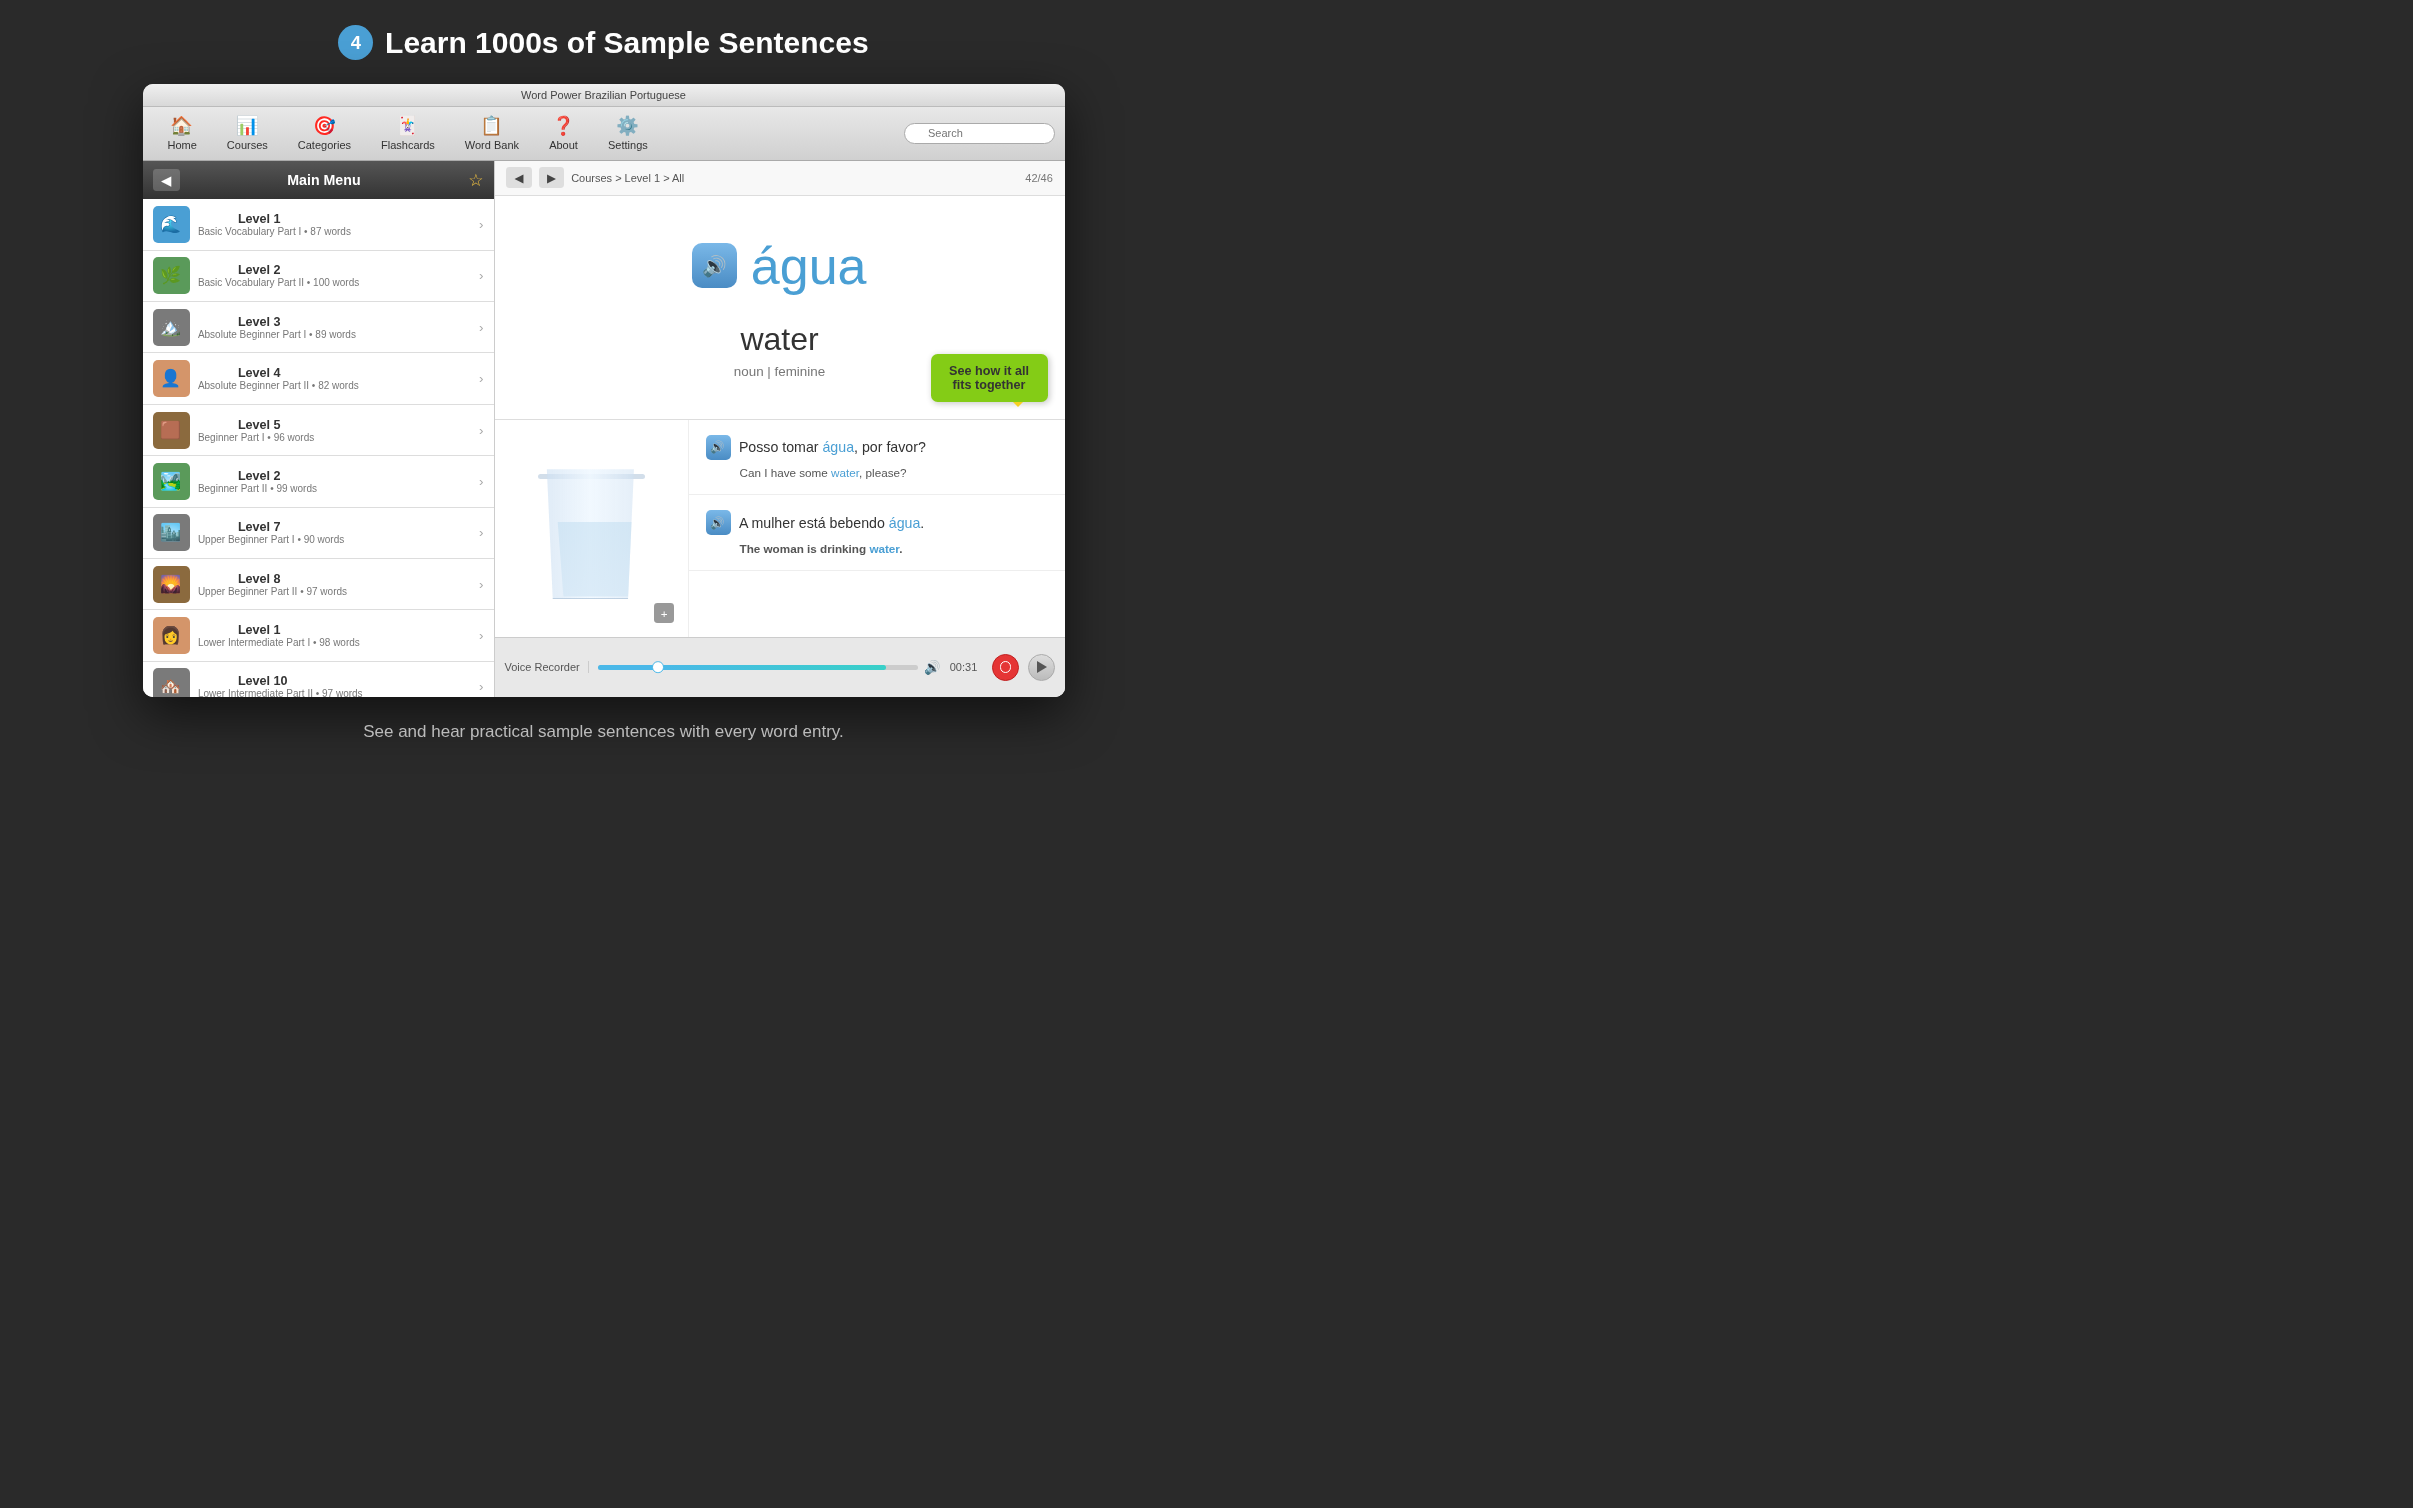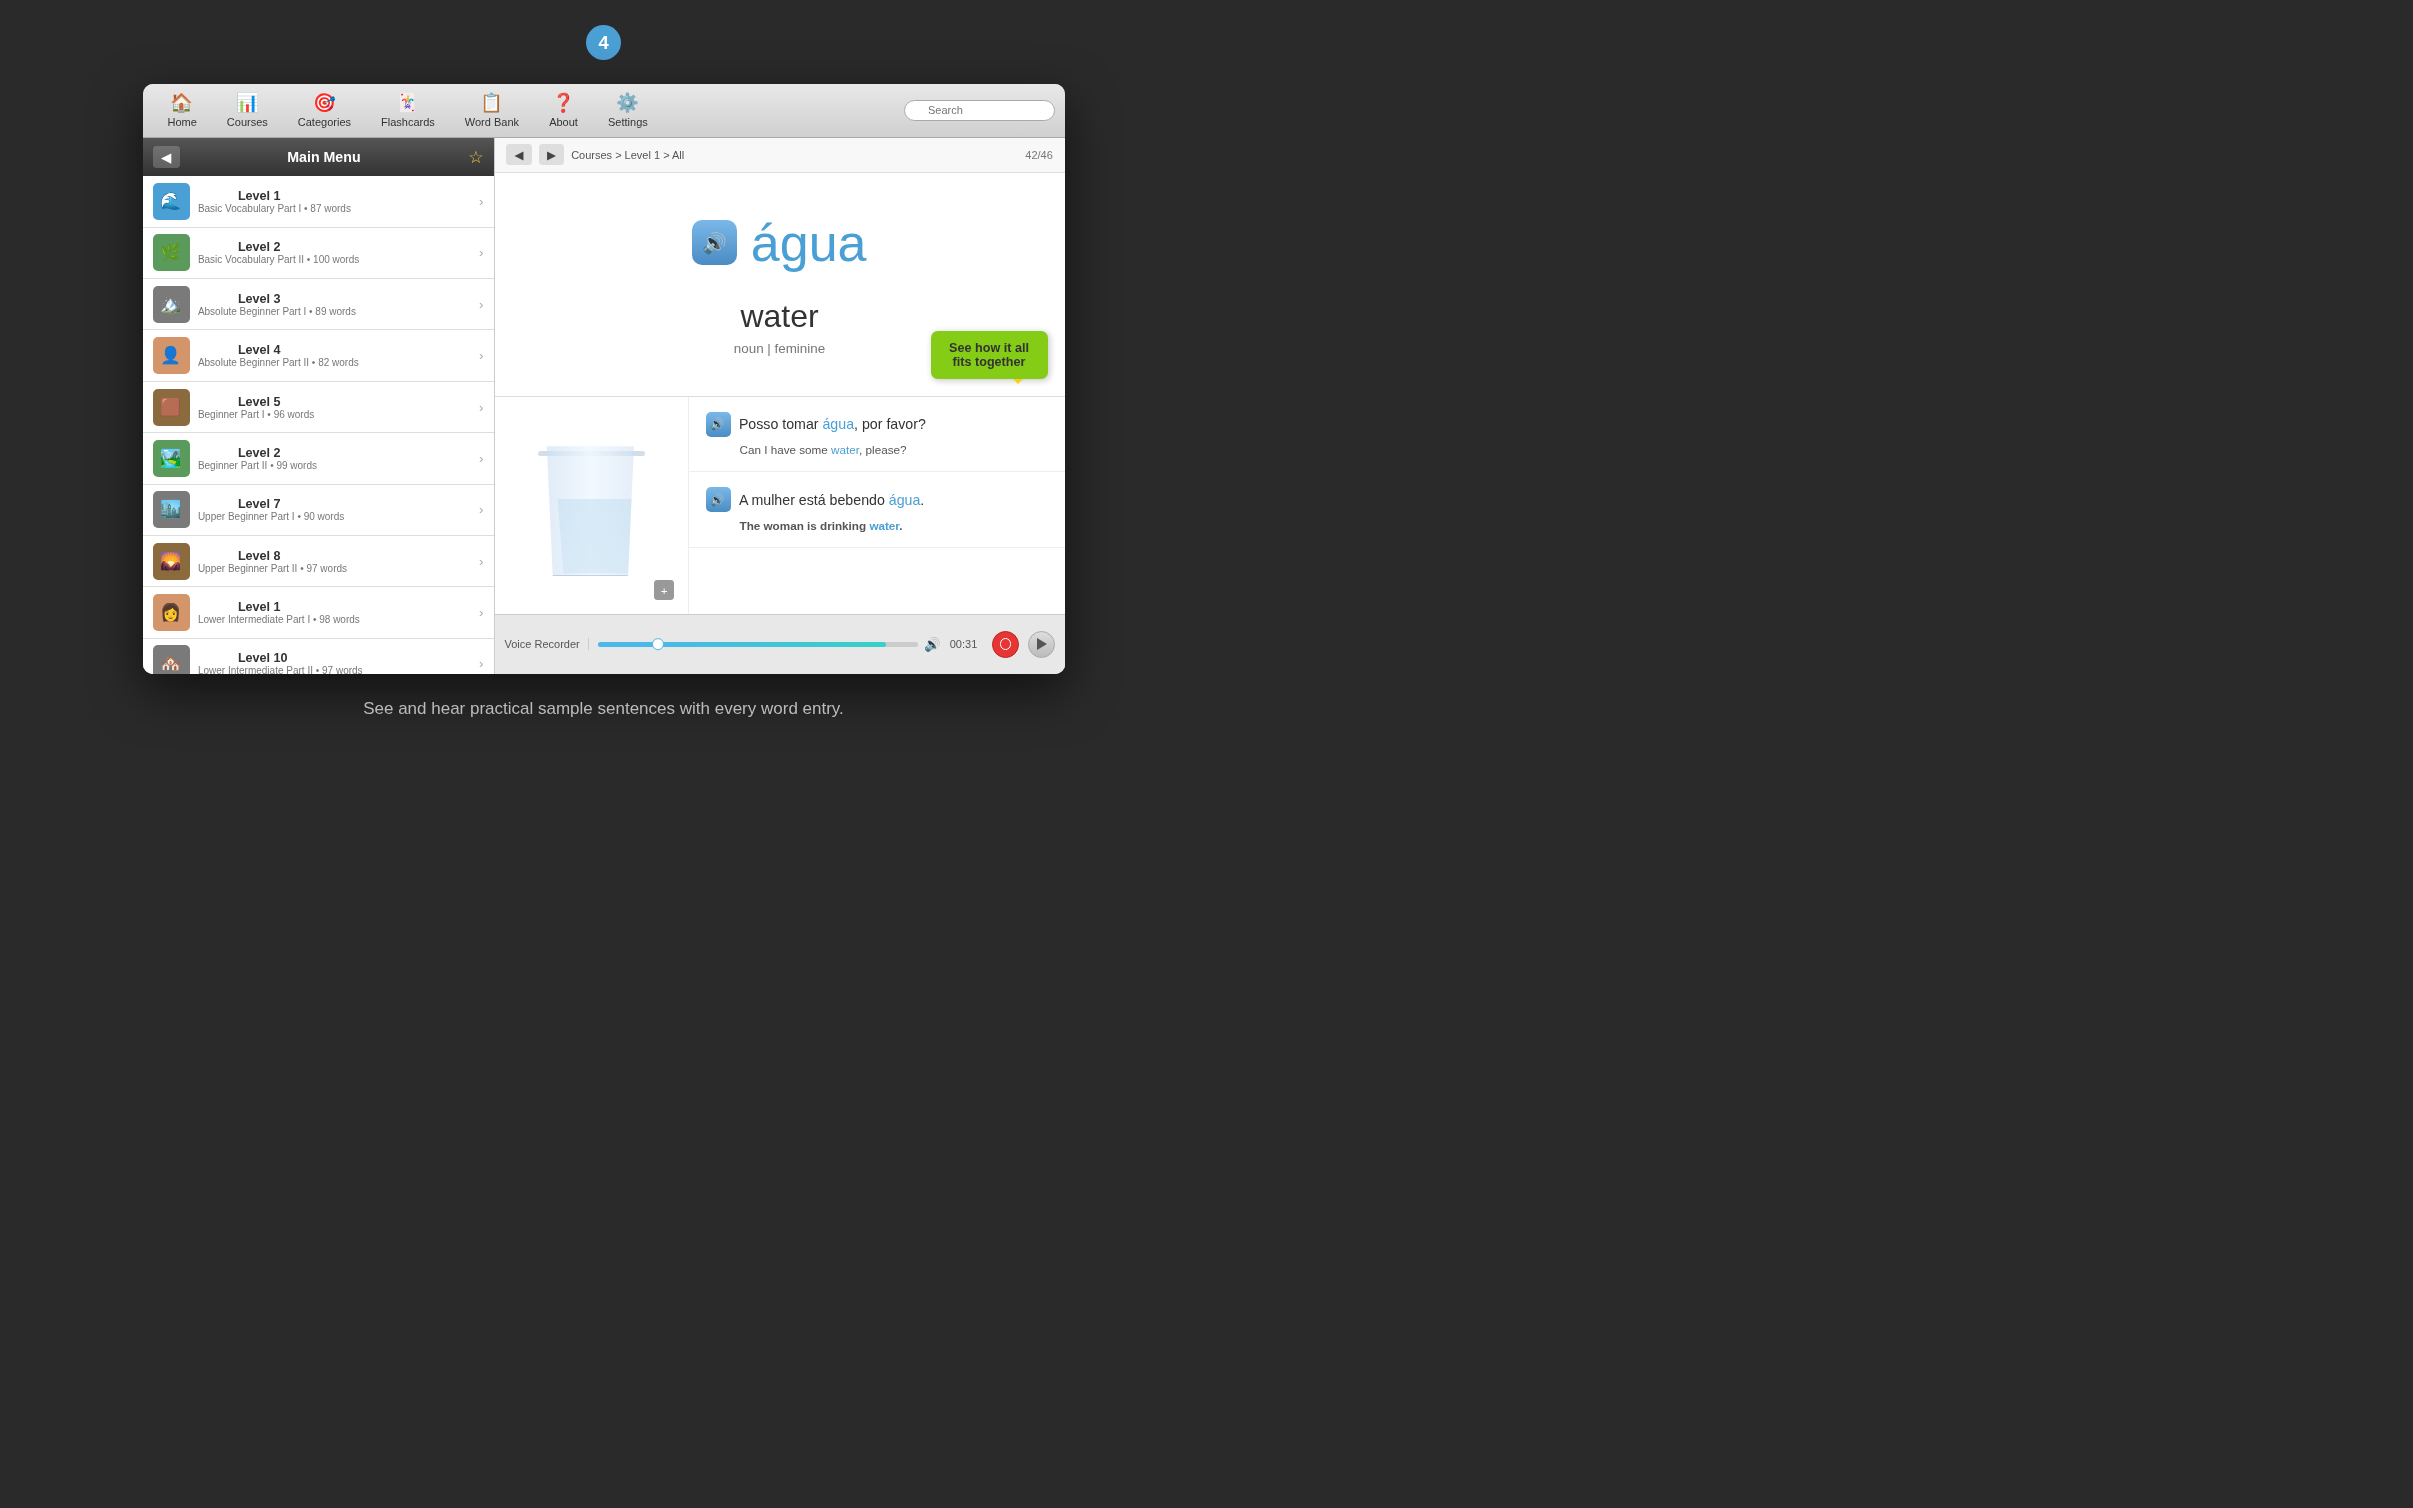--- a/index.html
+++ b/index.html
@@ -503,24 +503,28 @@
     .thumb-green { background: #5a9a5a; }
     .thumb-brown { background: #8b6a3e; }
     .thumb-peach { background: #d4956a; }
     .thumb-gray { background: #7a7a7a; }
   </style>
 </head>
 <body>
 
 <div class="page-header">
   <div class="step-badge">4</div>
+  <div class="page-title">Learn 1000s of Sample Sentences</div>
 </div>
 
 <div class="app-window">
 
+  <div class="title-bar">
+    <span>Word Power Brazilian Portuguese</span>
+  </div>
 
   <div class="toolbar">
     <div class="toolbar-item">
       <span class="toolbar-icon">🏠</span>
       <span class="toolbar-label">Home</span>
     </div>
     <div class="toolbar-item">
       <span class="toolbar-icon">📊</span>
       <span class="toolbar-label">Courses</span>
     </div>

